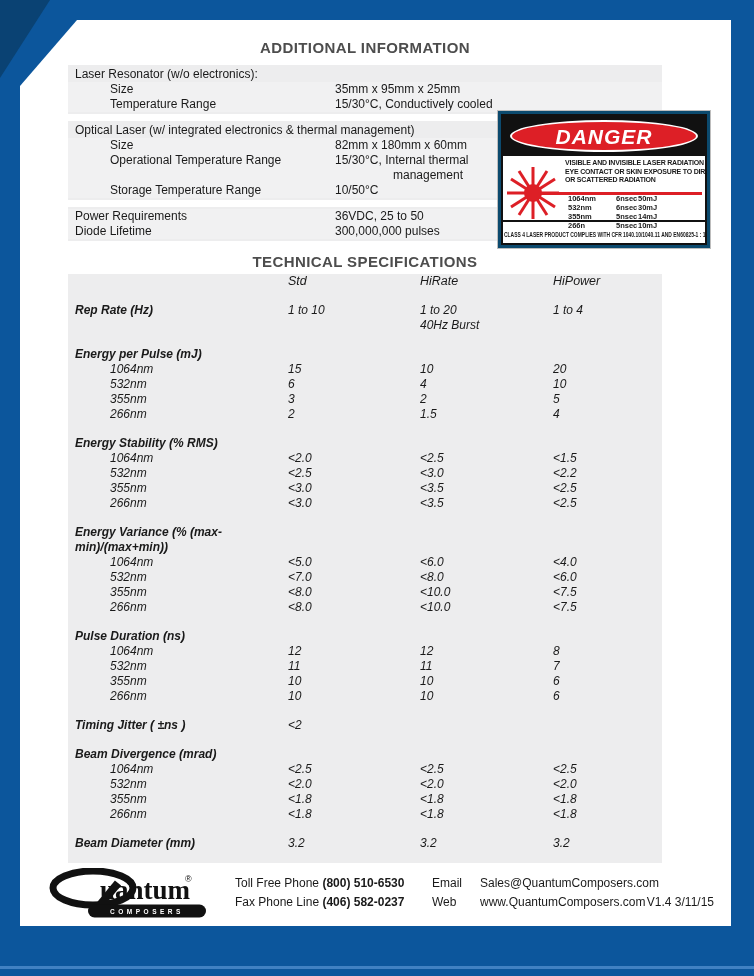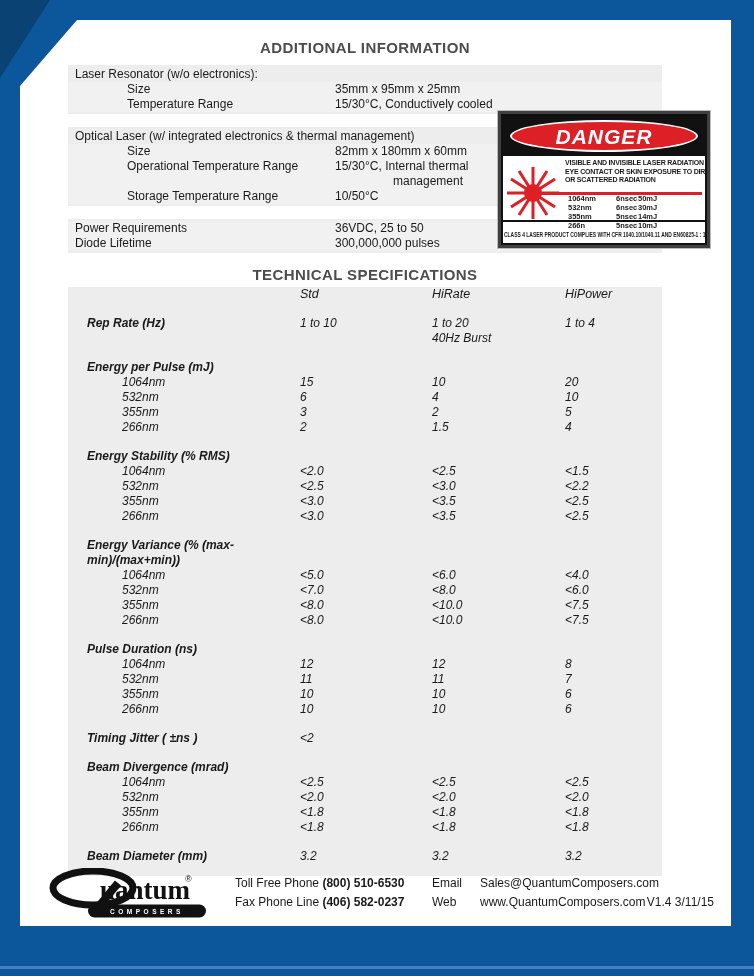--- a/index.html
+++ b/index.html
@@ -23,32 +23,32 @@
     background:#ffffff;
     clip-path:polygon(57px 0, 100% 0, 100% 100%, 0 100%, 0 66px);
   }
   .content { position:absolute; left:48px; top:4px; width:594px; }
 
   .doc-title {
     margin-top:15px; height:19px; text-align:center;
     font-size:15px; font-weight:bold; color:#4d4d4d; letter-spacing:.4px;
   }
   .info-area { margin-top:7px; }
-  .info-group { background:#ededee; margin-bottom:13px; padding:2px 0; }
+  .info-group { background:#ededee; margin-bottom:7px; padding:2px 0; }
   .info-heading { line-height:15px; font-size:12px; padding-left:7px; }
   .info-row { display:flex; line-height:15px; font-size:12px; background:rgba(255,255,255,0.25); }
-  .info-label { width:267px; padding-left:59px; }
+  .info-label { width:267px; padding-left:42px; }
   .info-label.flush { padding-left:7px; background:none; }
   .info-value { flex:1; }
   .info-value .wrap-indent { padding-left:58px; }
 
   
   .danger {
     position:absolute; left:477px; top:90px; width:214px; height:139px;
-    background:#404040; border:1px solid #bdbdbd; padding:3px;
+    background:#0c4a6e; border:1px solid #bdbdbd; padding:3px;
   }
   .danger-inner { border:2px solid #111; height:100%; position:relative; background:#fff; overflow:hidden; }
   .danger-head { background:#111; height:40px; display:flex; align-items:center; justify-content:center; }
   .danger-ellipse {
     width:188px; height:32px; background:#dd1f26; border:2px solid #fff; border-radius:50%;
     display:flex; align-items:center; justify-content:center;
   }
   .danger-word {
     color:#fff; font-weight:bold; font-style:italic; font-size:21px; letter-spacing:1px; line-height:1;
   }
@@ -69,21 +69,21 @@
   .d-compliance span {
     display:inline-block; font-size:7.5px; font-weight:bold; white-space:nowrap;
     transform:scaleX(0.66); transform-origin:0 50%;
   }
 
   
   .tech-title { margin-top:12px; margin-bottom:2px; }
   .spec-table { background:#ededee; padding:0 0 12px;font-style:italic; }
   .spec-row { display:flex; line-height:15px; font-size:12px; }
   .spec-row.cols { font-weight:bold; font-size:12.5px; }
-  .spec-label { width:220px; padding-left:7px;margin-left:12px; }
+  .spec-label { width:220px; padding-left:7px; }
   .spec-row.head .spec-label { font-weight:bold; }
   .spec-row.sub .spec-label { padding-left:42px; font-weight:normal; }
   .spec-col { width:132px; font-weight:normal; }
   .spec-col + .spec-col { width:133px; }
   .spec-col:last-child { flex:1; }
   .spec-section { margin-top:14px; }
 
   
   .page-footer { position:absolute; left:28px; top:846px; width:666px; height:58px; font-size:12px; }
   .logo { position:absolute; left:0; top:2px; }

